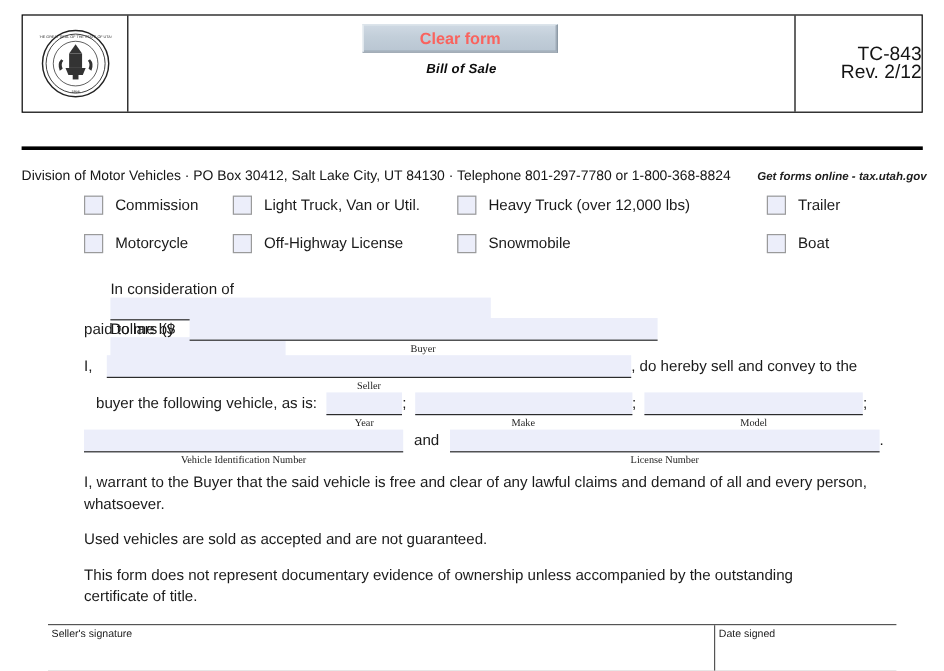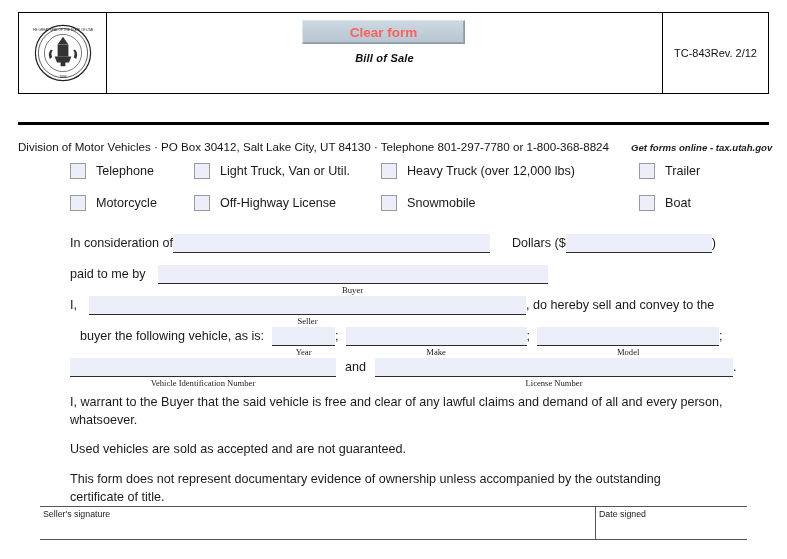--- a/index.html
+++ b/index.html
@@ -80,24 +80,24 @@
     align-items: center;
     justify-content: center;
     cursor: pointer;
     box-shadow: inset -1px -1px 0 #9aa7b3;
   }
   .formnum-cell {
     width: 106px;
     border-left: 1.5px solid #000;
     box-sizing: border-box;
     display: flex;
-    flex-direction: row;
-    align-items: center;
+    flex-direction: column;
+    align-items: flex-end;
     justify-content: center;
-    font-size: 11px;
+    font-size: 16px;
     line-height: 15px;
     color: #141414;
   }
 
   
   .division-row {
     position: absolute;
     left: 18px;
     top: 102px;
     width: 751px;
@@ -210,23 +210,23 @@
     position: absolute;
     font-size: 12.6px;
     line-height: 18px;
     color: #1a1a1a;
   }
 
   
   .sigtable {
     position: absolute;
     left: 40px;
-    top: 506px;
+    top: 520px;
     width: 707px;
-    height: 34px;
+    height: 40px;
     border-top: 1.5px solid #555;
     border-bottom: 1.5px solid #555;
     box-sizing: border-box;
     display: flex;
   }
   .sigcell {
     box-sizing: border-box;
     padding: 2px 0 0 3px;
     position: relative;
   }
@@ -290,21 +290,21 @@
   <span class="division-text">Division of Motor Vehicles · PO Box 30412, Salt Lake City, UT 84130 · Telephone 801-297-7780 or 1-800-368-8824</span>
   <span class="getforms-text">Get forms online - tax.utah.gov</span>
 </div>
 <div class="rule"></div>
 
 <div class="cbgrid">
 
   <div class="cbrow">
     <div class="cbcell c1">
       <span class="checkbox"></span>
-      <span class="cblabel">Telephone</span>
+      <span class="cblabel">Commission</span>
     </div>
     <div class="cbcell c2">
       <span class="checkbox"></span>
       <span class="cblabel">Light Truck, Van or Util.</span>
     </div>
     <div class="cbcell c3">
       <span class="checkbox"></span>
       <span class="cblabel">Heavy Truck (over 12,000 lbs)</span>
     </div>
     <div class="cbcell c4">
@@ -326,21 +326,21 @@
       <span class="checkbox"></span>
       <span class="cblabel">Snowmobile</span>
     </div>
     <div class="cbcell c4">
       <span class="checkbox"></span>
       <span class="cblabel">Boat</span>
     </div>
   </div>
 </div>
 
-<div class="row" style="left:70px; top:234px;">
+<div class="row" style="left:70px; top:234px;flex-direction:column;">
   <span class="bodytxt">In consideration of</span>
   <span class="fieldwrap">
     <input class="field" style="width: 317px;" value="">
   </span>
   <span class="bodytxt" style="margin-left:22px;">Dollars ($</span>
   <span class="fieldwrap">
     <input class="field" style="width: 146px;" value="">
   </span>
   <span class="bodytxt">)</span>
 </div>

